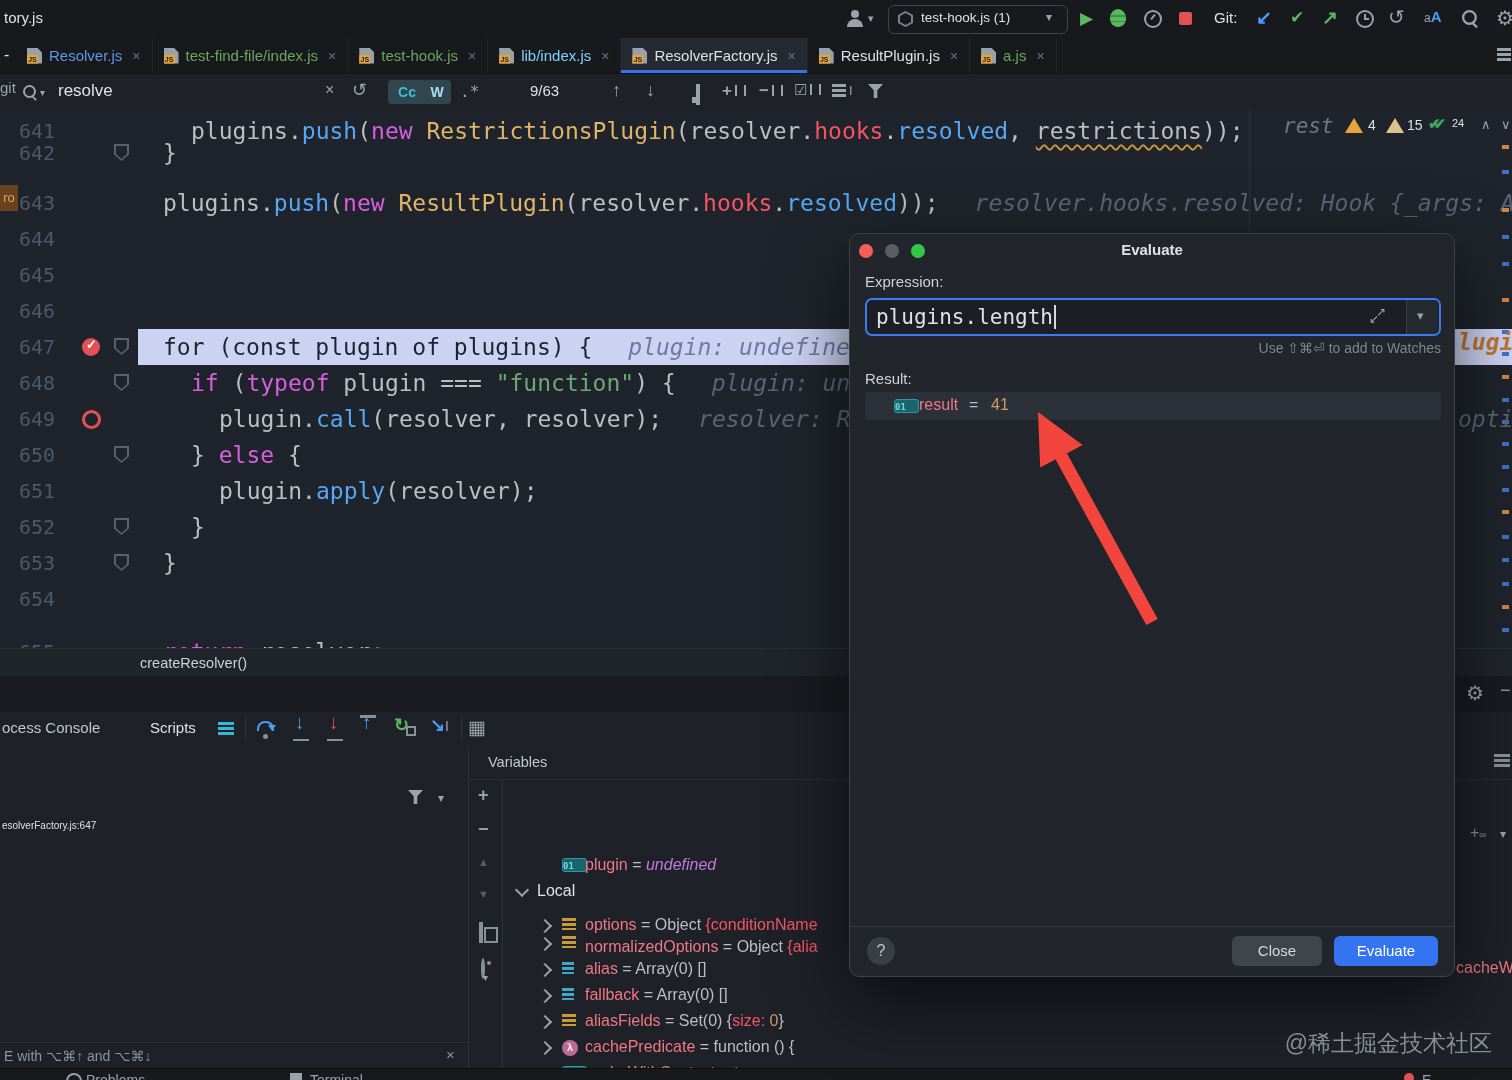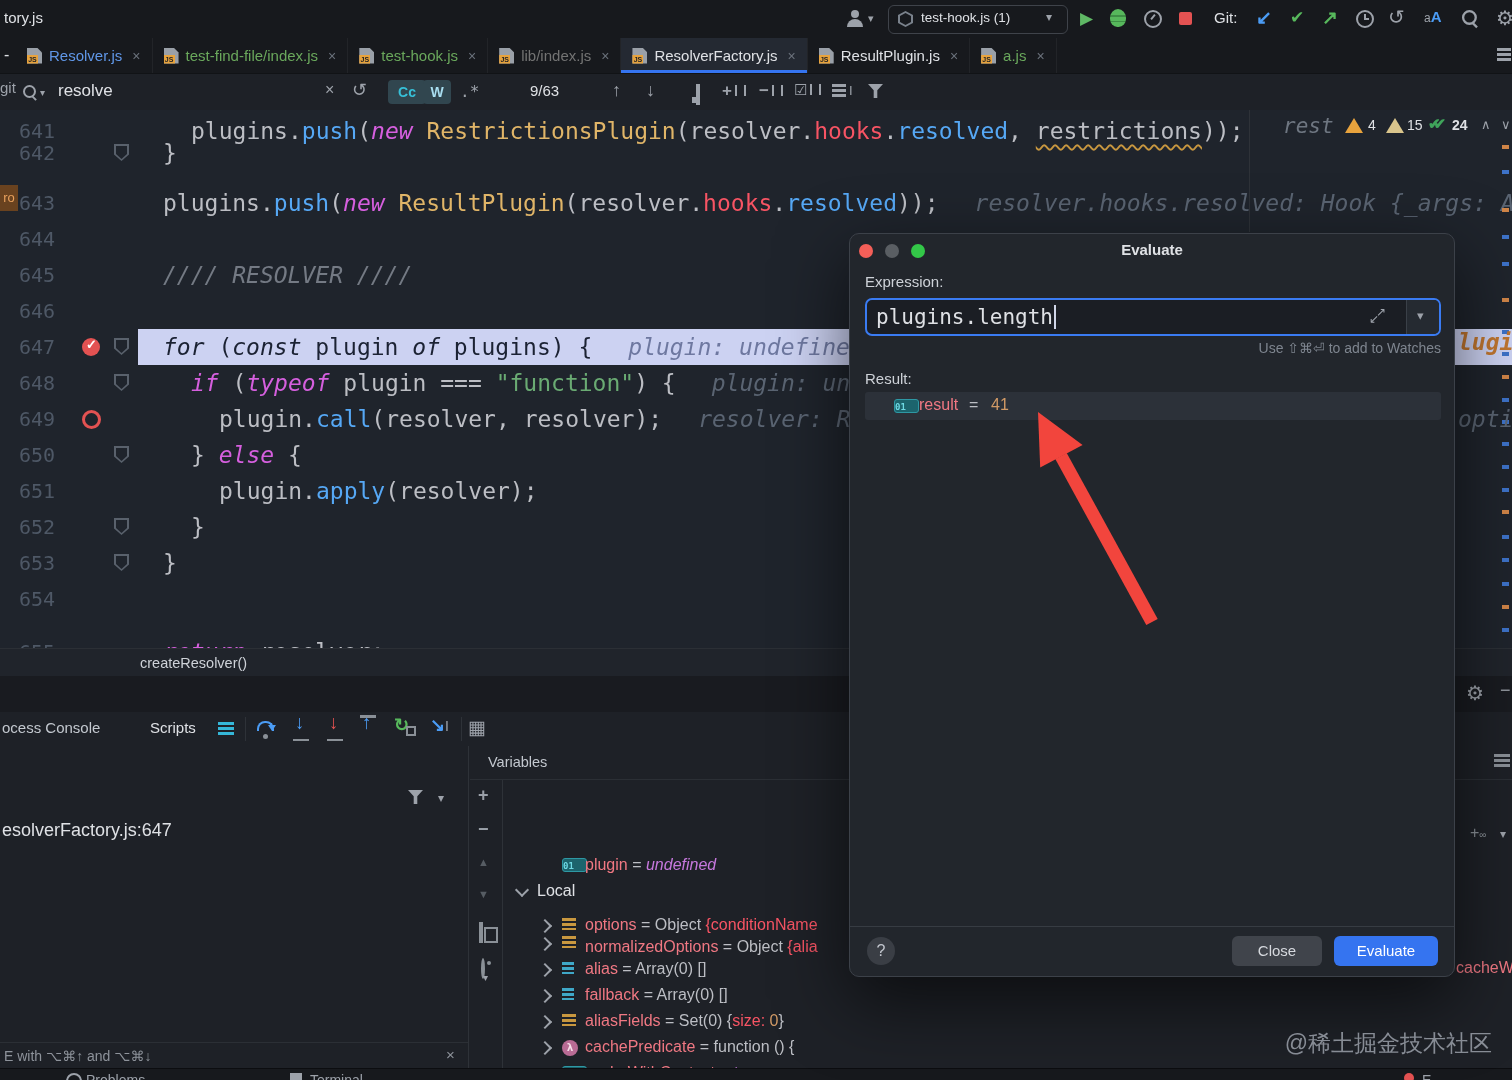--- a/index.html
+++ b/index.html
@@ -24,21 +24,21 @@
   .funnel{width:15px;height:14px;background:#9da2aa;clip-path:polygon(0 0,100% 0,62% 45%,62% 100%,38% 100%,38% 45%);}
   .selall{width:12px;height:12px;border:2px solid #9da2aa;position:relative;}
   .selall::after{content:"";position:absolute;right:0;bottom:0;width:6px;height:6px;background:#9da2aa;}
   .flines{width:14px;height:2.5px;background:#9da2aa;box-shadow:0 5px 0 #9da2aa,0 10px 0 #9da2aa;}
   
   #editor{left:0;top:110px;width:1512px;height:538px;background:#1f242c;overflow:hidden;}
   .cl{position:absolute;left:0;width:100%;height:36px;}
   .lnum{position:absolute;left:0;top:0;width:55px;text-align:right;font:20px/36px "DejaVu Sans Mono",monospace;color:#4e5866;}
   .ct{position:absolute;top:0;white-space:pre;font:23px/36px "DejaVu Sans Mono",monospace;}
   .curstrip{position:absolute;left:138px;top:0;right:0;height:36px;background:#ccd2f2;}
-  .tk-pl{color:#bcbec4}.tk-fn{color:#56a8f5}.tk-kw{color:#d55fde;font-style:italic}
+  .tk-pl{color:#bcbec4}.tk-fn{color:#56a8f5}.tk-kw{color:#d55fde;}
   .tk-cls{color:#e0b568}.tk-prop{color:#f75464}.tk-bprop{color:#56a8f5}
   .tk-str{color:#6aab73}.tk-cmt{color:#747a84;font-style:italic}
   .tk-warn{color:#bcbec4;text-decoration:underline wavy #c8973f 1.5px;text-underline-offset:5px;}
   .tk-hint{color:#5a6472;font-style:italic}
   .cur .tk-pl,.cur .tk-kw{color:#1b2233}.cur .tk-hint{color:#6e78a0}
   .bp{position:absolute;left:82px;top:9px;width:18px;height:18px;border-radius:50%;background:#e35252;}
   .bp.check::after{content:"✓";position:absolute;left:4px;top:-2px;color:#fff;font:700 13px/18px "Liberation Sans",sans-serif;}
   .bp.empty{background:transparent;border:3px solid #e35252;width:13px;height:13px;}
   .fold{position:absolute;left:114px;top:9px;width:15px;height:17px;background:#59616c;clip-path:polygon(0 0,100% 0,100% 62%,50% 100%,0 62%);}
   .fold::after{content:"";position:absolute;left:2px;top:2px;right:2px;bottom:2px;background:#1f242c;clip-path:polygon(0 0,100% 0,100% 62%,50% 100%,0 62%);}
@@ -128,21 +128,21 @@
         <span style="color: rgb(106, 168, 92);">test-find-file/index.js</span>
         <span class="x">×</span>
       </div>
       <div class="tab">
         <span class="jsfile"></span>
         <span style="color: rgb(106, 168, 92);">test-hook.js</span>
         <span class="x">×</span>
       </div>
       <div class="tab">
         <span class="jsfile"></span>
-        <span style="color: #737373;">lib/index.js</span>
+        <span style="color: #7dd3fc;">lib/index.js</span>
         <span class="x">×</span>
       </div>
       <div class="tab active">
         <span class="jsfile"></span>
         <span style="color: rgb(223, 225, 229);">ResolverFactory.js</span>
         <span class="x">×</span>
       </div>
       <div class="tab">
         <span class="jsfile"></span>
         <span style="color: rgb(223, 225, 229);">ResultPlugin.js</span>
@@ -197,21 +197,20 @@
         <div class="cl" style="top: 75px;">
           <span class="lnum">643</span>
           <span class="ct" style="left: 163px;"><span class="tk-pl">plugins</span><span class="tk-pl">.</span><span class="tk-fn">push</span><span class="tk-pl">(</span><span class="tk-kw">new </span><span class="tk-cls">ResultPlugin</span><span class="tk-pl">(</span><span class="tk-pl">resolver</span><span class="tk-pl">.</span><span class="tk-prop">hooks</span><span class="tk-pl">.</span><span class="tk-bprop">resolved</span><span class="tk-pl">));</span><span class="tk-hint" style="margin-left: 36px;">resolver.hooks.resolved: Hook {_args: A</span></span>
         </div>
         <div class="cl" style="top: 111px;">
           <span class="lnum">644</span>
           <span class="ct" style="left: 163px;"></span>
         </div>
         <div class="cl" style="top: 147px;">
           <span class="lnum">645</span>
-          <span class="ct" style="left: 163px;"><span class="tk-cmt">//// RESOLVER ////</span></span>
         </div>
         <div class="cl" style="top: 183px;">
           <span class="lnum">646</span>
           <span class="ct" style="left: 163px;"></span>
         </div>
         <div class="cl cur" style="top: 219px;">
           <span class="curstrip"></span>
           <span class="lnum">647</span>
           <span class="bp check"></span>
           <span class="fold"></span>
@@ -255,21 +254,21 @@
           <span class="ct" style="left: 163px;"><span class="tk-kw">return </span><span class="tk-pl">resolver;</span></span>
         </div>
       </div>
 
     <span class="abs mono" style="left:1283px;top:4px;font-size:21px;font-style:italic;color:#6e7681;">rest</span>
     <span class="abs" style="left:1345px;top:8px;width:0;height:0;border-left:9px solid transparent;border-right:9px solid transparent;border-bottom:15px solid #e8a33d;"></span>
     <span class="abs" style="left:1368px;top:7px;font-size:14px;color:#dfe1e5;">4</span>
     <span class="abs" style="left:1386px;top:8px;width:0;height:0;border-left:9px solid transparent;border-right:9px solid transparent;border-bottom:15px solid #d9c58c;"></span>
     <span class="abs" style="left:1407px;top:7px;font-size:14px;color:#dfe1e5;">15</span>
     <span class="abs" style="left:1428px;top:5px;color:#3fa45b;font-size:15px;font-weight:700;letter-spacing:-7px;">✔✔</span>
-    <span class="abs" style="left:1452px;top:7px;font-size:14px;color:#dfe1e5;font-weight:bold;">24</span>
+    <span class="abs" style="left:1452px;top:7px;font-size:11px;color:#dfe1e5;">24</span>
     <span class="abs gicon" style="left:1481px;top:7px;font-size:13px;">∧</span>
     <span class="abs gicon" style="left:1501px;top:7px;font-size:13px;">∨</span>
     <span class="abs vline" style="left:1249px;top:0;height:122px;"></span>
     <div id="marks">
         <span class="abs" style="left: 1502px; top: 35px; width: 7px; height: 4px; background: rgb(207, 132, 71);"></span>
         <span class="abs" style="left: 1502px; top: 60px; width: 7px; height: 4px; background: rgb(61, 114, 200);"></span>
         <span class="abs" style="left: 1502px; top: 98px; width: 7px; height: 4px; background: rgb(207, 132, 71);"></span>
         <span class="abs" style="left: 1502px; top: 125px; width: 7px; height: 4px; background: rgb(61, 114, 200);"></span>
         <span class="abs" style="left: 1502px; top: 152px; width: 7px; height: 4px; background: rgb(61, 114, 200);"></span>
         <span class="abs" style="left: 1502px; top: 188px; width: 7px; height: 4px; background: rgb(207, 132, 71);"></span>
@@ -336,21 +335,21 @@
     <span class="abs vline" style="left:461px;top:5px;height:24px;"></span>
     <span class="abs gicon" style="left:468px;top:4px;font-size:19px;">▦</span>
   </div>
 
   <div class="abs" id="debugbody">
     <span class="abs vline" style="left:468px;top:0;height:322px;"></span>
     <span class="abs vline" style="left:502px;top:34px;height:288px;"></span>
     
     <span class="abs funnel" style="left:408px;top:44px;"></span>
     <span class="abs gicon" style="left:438px;top:45px;font-size:12px;">▾</span>
-    <span class="abs" style="left:2px;top:74px;font-size:18px;color:#dfe1e5;">esolverFactory.js:647</span>
+    <span class="abs" style="left:2px;top:74px;font-size:10px;color:#dfe1e5;">esolverFactory.js:647</span>
     <span class="abs" style="left:0;top:296px;width:468px;height:26px;border-top:1px solid #2b2f35;">
       <span class="abs" style="left:4px;top:5px;font-size:14px;color:#8e939b;">E with ⌥⌘↑ and ⌥⌘↓</span>
       <span class="abs" style="left:446px;top:3px;font-size:15px;color:#8e939b;">×</span>
     </span>
     
     <span class="abs" style="left:488px;top:8px;font-size:14.5px;color:#c3c8cf;">Variables</span>
     <span class="abs" style="left:470px;top:33px;width:1042px;height:1px;background:#2b2f35;"></span>
     
     <span class="abs" style="left:478px;top:39px;font-size:18px;font-weight:700;color:#9aa0a8;">+</span>
     <span class="abs" style="left:478px;top:73px;font-size:18px;font-weight:700;color:#9aa0a8;">−</span>

